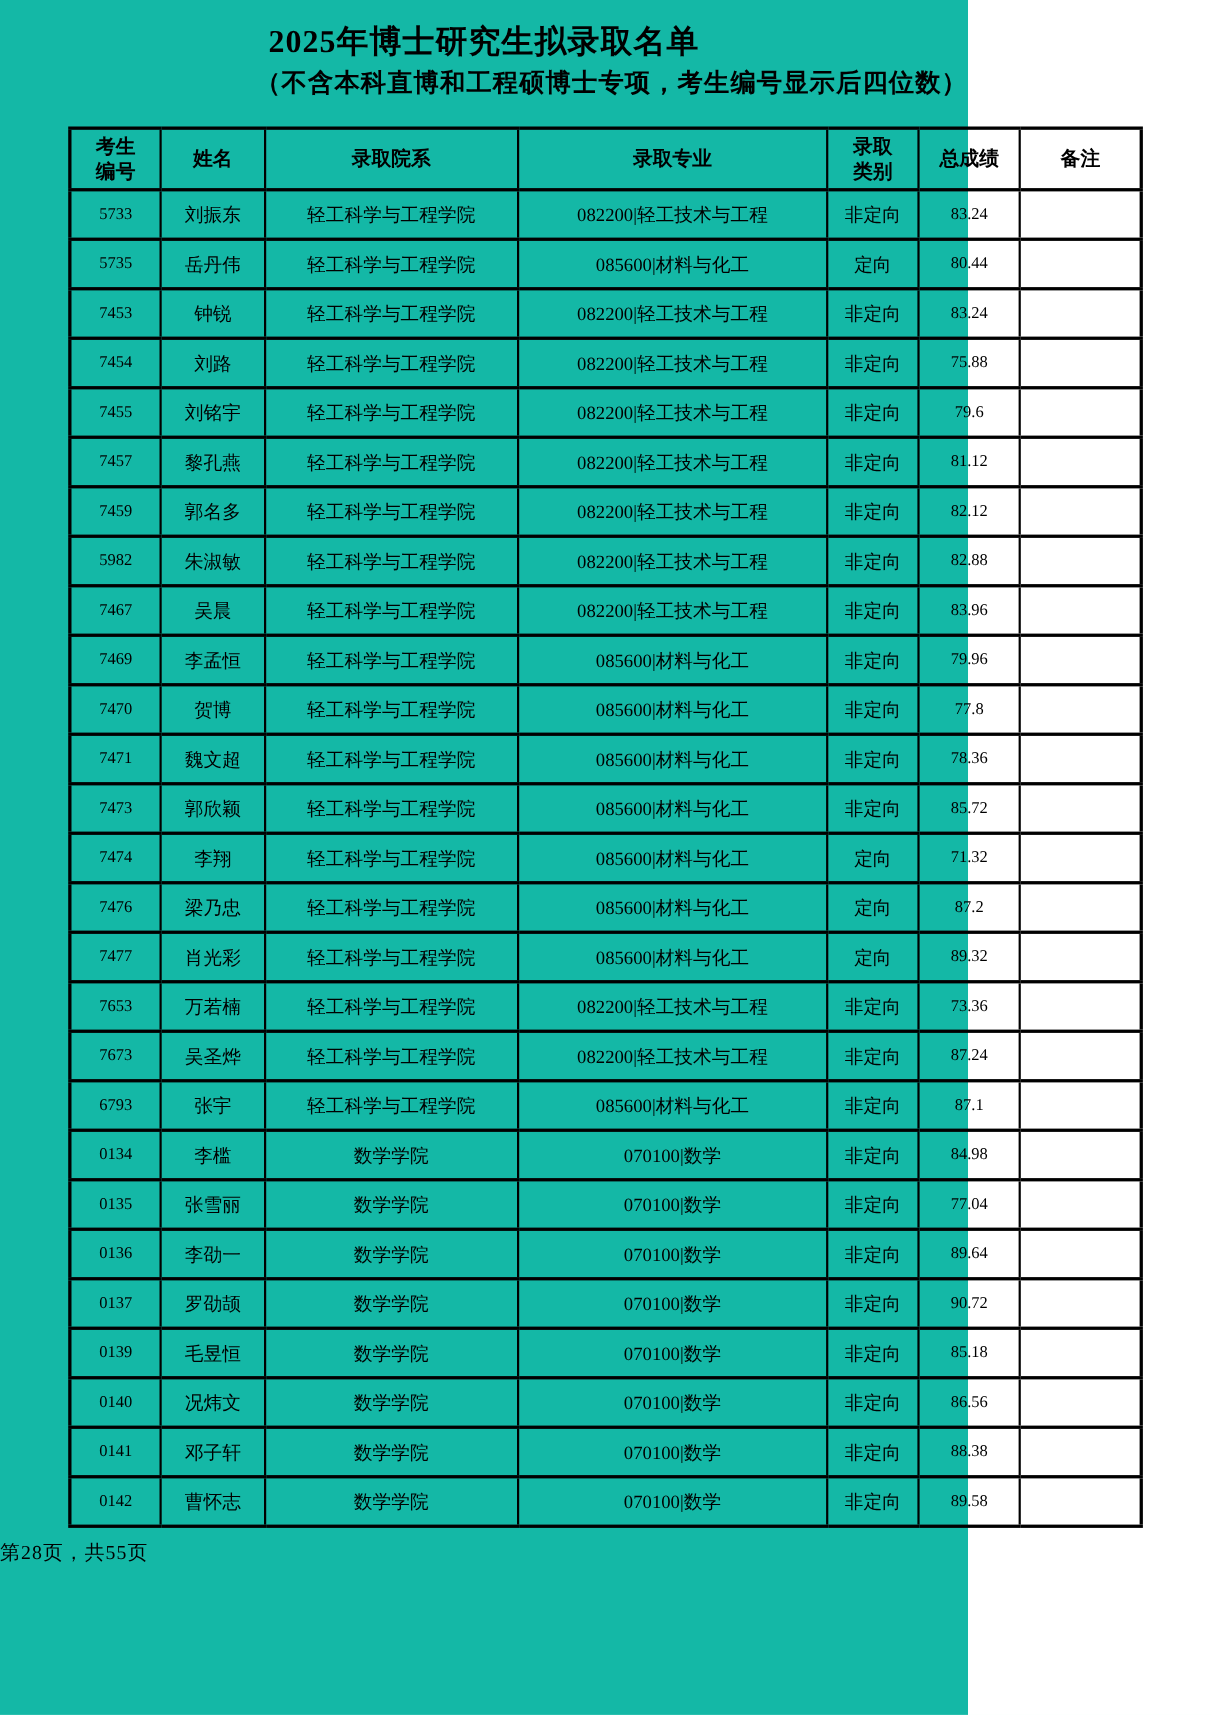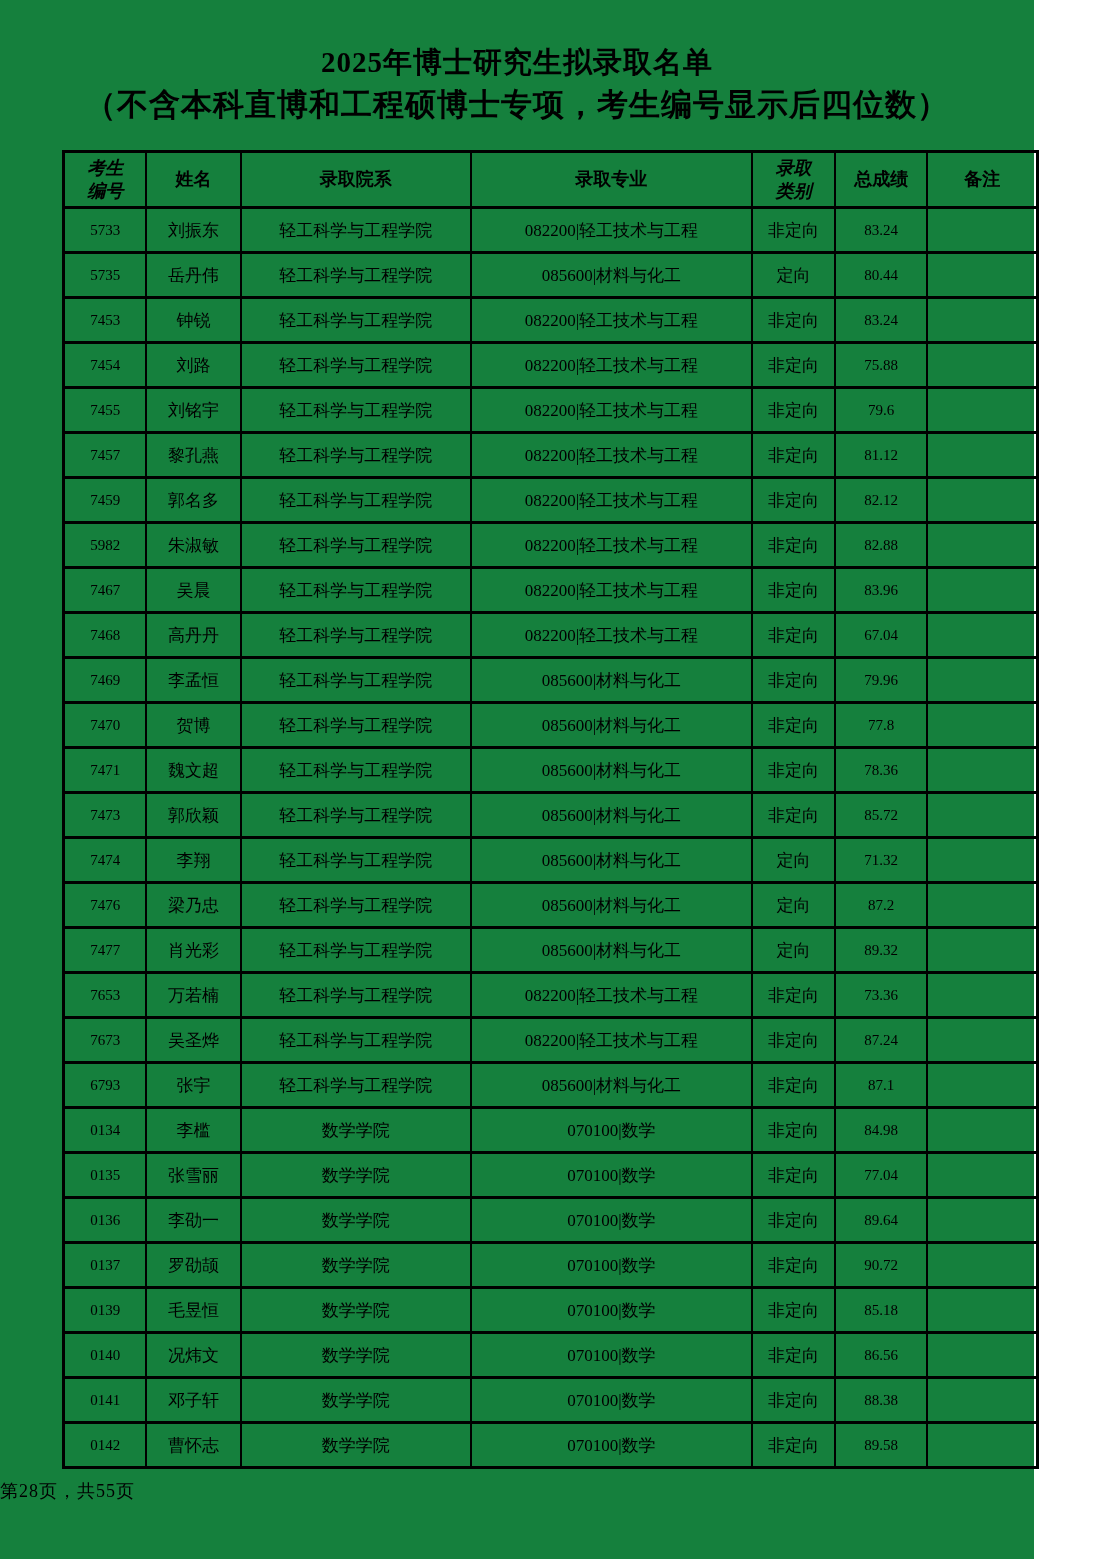--- a/index.html
+++ b/index.html
@@ -5,35 +5,35 @@
   * { margin: 0; padding: 0; box-sizing: border-box; }
   html, body { background: #ffffff; }
   body {
     width: 1102px;
     height: 1559px;
     font-family: "Liberation Serif", "DejaVu Serif", serif;
     color: #000000;
     position: relative;
   }
   .page {
-    width: 1034px;
+    width: 880px;
     height: 1559px;
-    padding-top: 44px;
-    background: #15803d;
+    padding-top: 20px;
+    background: #14b8a6;
   }
   .title {
     text-align: center;
     font-size: 29px;
     font-weight: bold;
     line-height: 1.25;
     letter-spacing: 1px;
   }
   .subtitle {
-    text-align: center;
-    font-size: 31px;
+    text-align: right;
+    font-size: 23px;
     font-weight: bold;
     margin-top: 4px;
     letter-spacing: 1px;
   }
   table.admission {
     border-collapse: collapse;
     table-layout: fixed;
     width: 977px;
     margin-left: 62px;
     margin-top: 24px;
@@ -53,21 +53,20 @@
     font-size: 18px;
     height: 56px;
     line-height: 1.2;
   }
   td { height: 45px; }
   th .wrap2 {
     display: inline-block;
     max-width: 2.3em;
     word-break: break-all;
     line-height: 1.25;
-    font-style: italic;
   }
   .footer {
     text-align: left;
     font-size: 18px;
     margin-top: 10px;
     letter-spacing: 1px;
   }
   .col0, .col5 { font-size: 15px; }
 </style>
 </head>
@@ -174,29 +173,20 @@
         <tr>
           <td class="col0">7467</td>
           <td class="col1">吴晨</td>
           <td class="col2">轻工科学与工程学院</td>
           <td class="col3">082200|轻工技术与工程</td>
           <td class="col4">非定向</td>
           <td class="col5">83.96</td>
           <td class="col6"></td>
         </tr>
         <tr>
-          <td class="col0">7468</td>
-          <td class="col1">高丹丹</td>
-          <td class="col2">轻工科学与工程学院</td>
-          <td class="col3">082200|轻工技术与工程</td>
-          <td class="col4">非定向</td>
-          <td class="col5">67.04</td>
-          <td class="col6"></td>
-        </tr>
-        <tr>
           <td class="col0">7469</td>
           <td class="col1">李孟恒</td>
           <td class="col2">轻工科学与工程学院</td>
           <td class="col3">085600|材料与化工</td>
           <td class="col4">非定向</td>
           <td class="col5">79.96</td>
           <td class="col6"></td>
         </tr>
         <tr>
           <td class="col0">7470</td>

